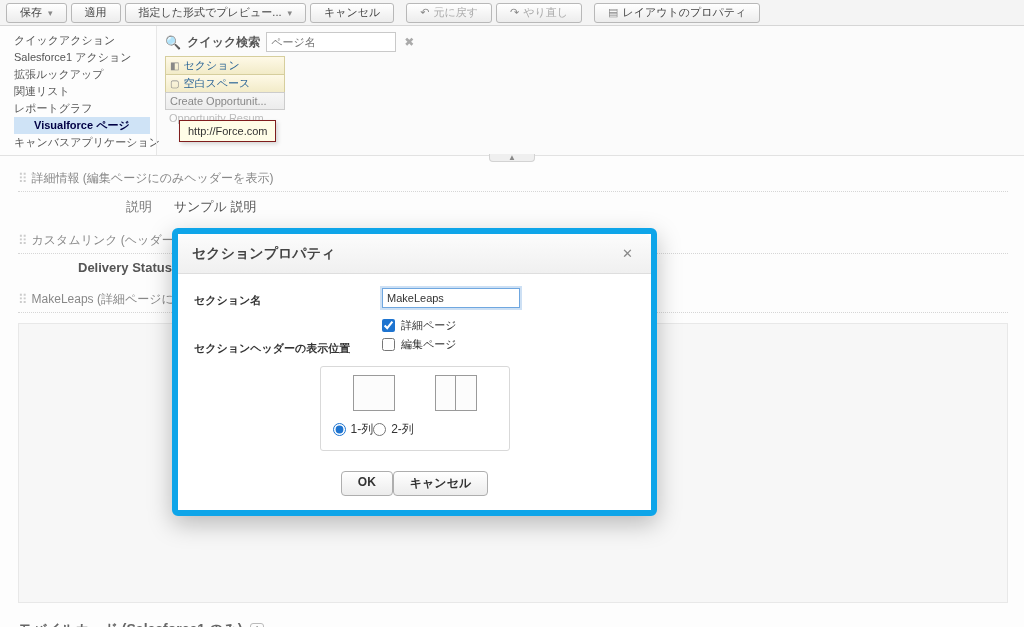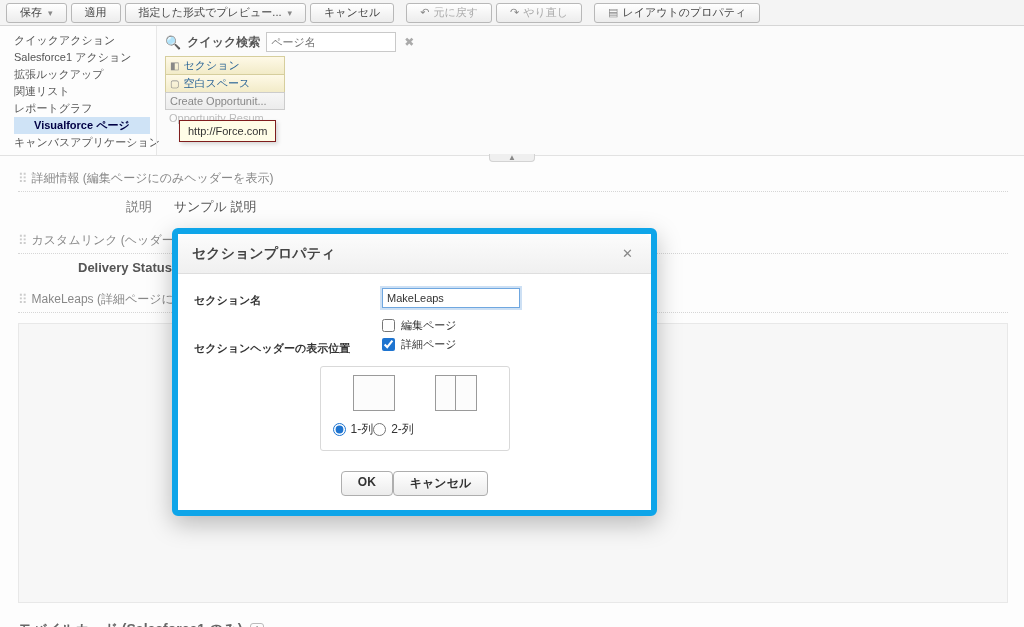--- a/index.html
+++ b/index.html
@@ -172,26 +172,26 @@
   </div>
   <div class="modal-body">
     <div class="form-row">
       <div class="form-label">セクション名</div>
       <div class="form-field"><input class="text-input" value="MakeLeaps" style=""></div>
     </div>
     <div class="form-row">
       <div class="form-label">セクションヘッダーの表示位置</div>
       <div class="form-field">
         <label class="check-row">
+            <input type="checkbox" checked="" style="">
+            <span>詳細ページ</span>
+          </label>
+        <label class="check-row">
             <input type="checkbox" style="">
             <span>編集ページ</span>
-          </label>
-        <label class="check-row">
-            <input type="checkbox" checked="" style="">
-            <span>詳細ページ</span>
           </label>
       </div>
     </div>
 
     <div class="layout-box">
       <div class="layout-grid">
         <div class="layout-thumb"></div>
         <div class="layout-thumb two">
             <div></div>
             <div></div>

